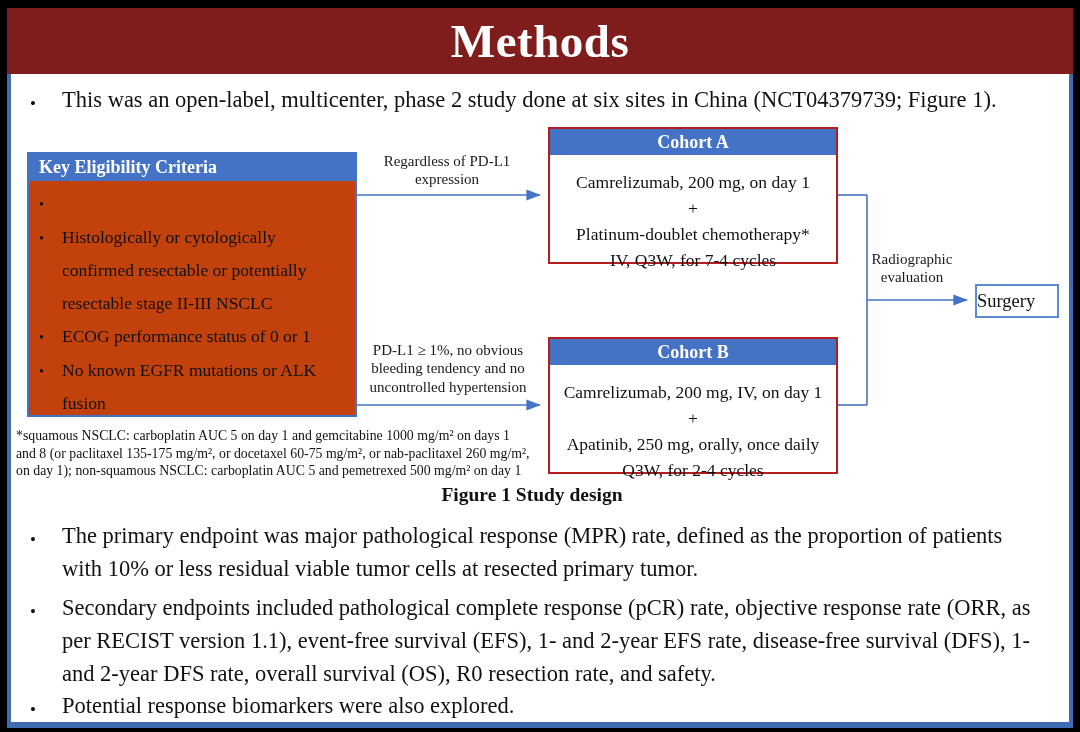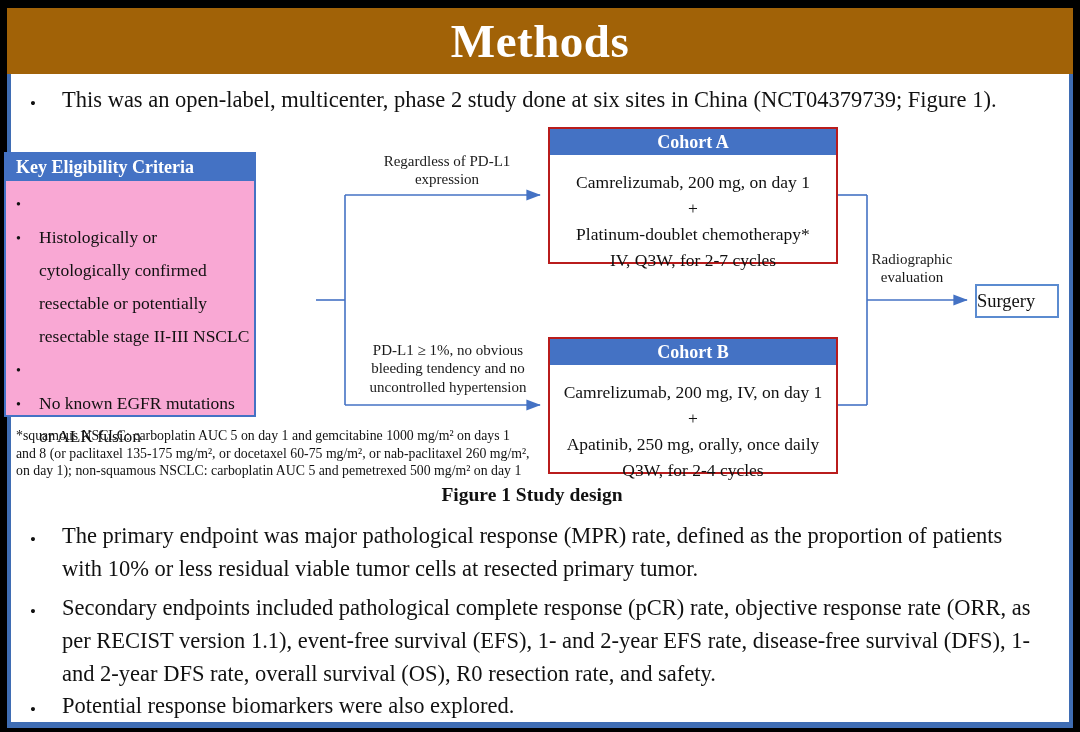--- a/index.html
+++ b/index.html
@@ -7,41 +7,41 @@
     width:1080px;height:732px;position:relative;background:#000;
     font-family:"Liberation Serif","DejaVu Serif",serif;color:#111;
     overflow:hidden;
   }
   .frame{
     position:absolute;left:7px;top:8px;right:7px;bottom:4px;
     background:#fff;box-sizing:border-box;
     border-left:4px solid #3f6db4;border-right:4px solid #3f6db4;border-bottom:6px solid #3f6db4;
   }
   .banner{
-    position:absolute;left:7px;top:8px;right:7px;height:66px;background:#a16207;
+    position:absolute;left:7px;top:8px;right:7px;height:66px;background:#7f1d1d;
     display:flex;align-items:center;justify-content:center;
   }
   .banner h1{
     margin:0;color:#fff;font-size:47px;font-weight:bold;letter-spacing:.5px;
     font-family:"Liberation Serif","DejaVu Serif",serif;
   }
   
   .bullet{position:absolute;display:flex;font-size:22.5px;line-height:1.47;}
   .bullet .dot{flex:none;width:32px;}
   .bullet .dot::before{content:"\2022";font-size:17px;position:relative;top:2px;}
   .b-intro{left:30px;top:83px;width:1016px;}
   .b-primary{left:30px;top:519px;width:1016px;}
   .b-secondary{left:30px;top:591px;width:1016px;}
   .b-biomarkers{left:30px;top:689px;width:1016px;}
 
   
   .box-head{background:#4472c4;color:#fff;font-weight:bold;}
   .elig{
-    position:absolute;left:4px;top:152px;width:252px;height:265px;
-    border:2px solid #4472c4;box-sizing:border-box;background:#f9a8d4;
+    position:absolute;left:27px;top:152px;width:330px;height:265px;
+    border:2px solid #4472c4;box-sizing:border-box;background:#c2410c;
   }
   .elig .box-head{height:27px;line-height:27px;padding-left:10px;font-size:18px;}
   .elig-body{padding:6px 4px 0 10px;}
   .elig-item{display:flex;font-size:17.5px;line-height:33px;}
   .elig-item .dot{flex:none;width:23px;}
   .elig-item .dot::before{content:"\2022";font-size:14px;}
 
   .cohort{
     position:absolute;left:548px;width:290px;height:137px;
     border:2px solid #b91c1c;box-sizing:border-box;background:#fff;text-align:center;
@@ -101,38 +101,39 @@
   <div class="elig-body">
     <div class="elig-item">
       <span class="dot"></span>
     </div>
     <div class="elig-item">
       <span class="dot"></span>
       <span>Histologically or cytologically confirmed resectable or potentially resectable stage II-III NSCLC</span>
     </div>
     <div class="elig-item">
       <span class="dot"></span>
+      <span>ECOG performance status of 0 or 1</span>
     </div>
     <div class="elig-item">
       <span class="dot"></span>
       <span>No known EGFR mutations or ALK fusion</span>
     </div>
   </div>
 </div>
 
 <div class="branch-label lbl-top">Regardless of PD-L1 expression</div>
 <div class="branch-label lbl-bottom">PD-L1 ≥ 1%, no obvious bleeding tendency and no uncontrolled hypertension</div>
 
 <div class="cohort cohort-a">
   <div class="box-head">Cohort A</div>
   <div class="cohort-body">
     <div class="cohort-line">Camrelizumab, 200 mg, on day 1</div>
     <div class="cohort-line">+</div>
     <div class="cohort-line">Platinum-doublet chemotherapy*</div>
-    <div class="cohort-line">IV, Q3W, for 2-7 cycles</div>
+    <div class="cohort-line">IV, Q3W, for 7-4 cycles</div>
   </div>
 </div>
 
 <div class="cohort cohort-b">
   <div class="box-head">Cohort B</div>
   <div class="cohort-body">
     <div class="cohort-line">Camrelizumab, 200 mg, IV, on day 1</div>
     <div class="cohort-line">+</div>
     <div class="cohort-line">Apatinib, 250 mg, orally, once daily</div>
     <div class="cohort-line">Q3W, for 2-4 cycles</div>

